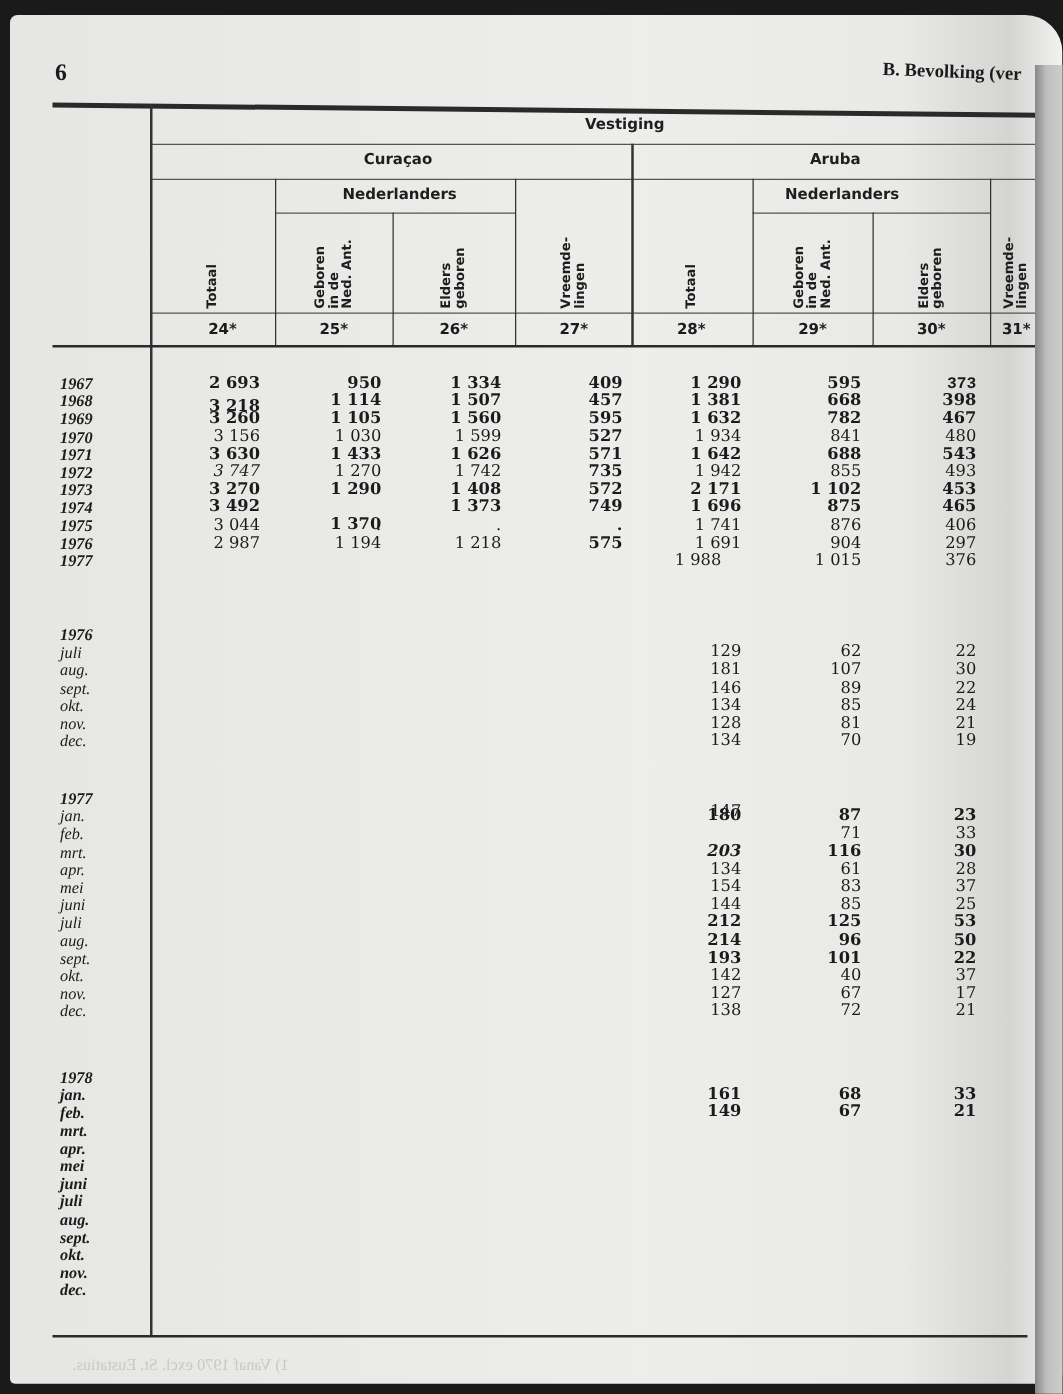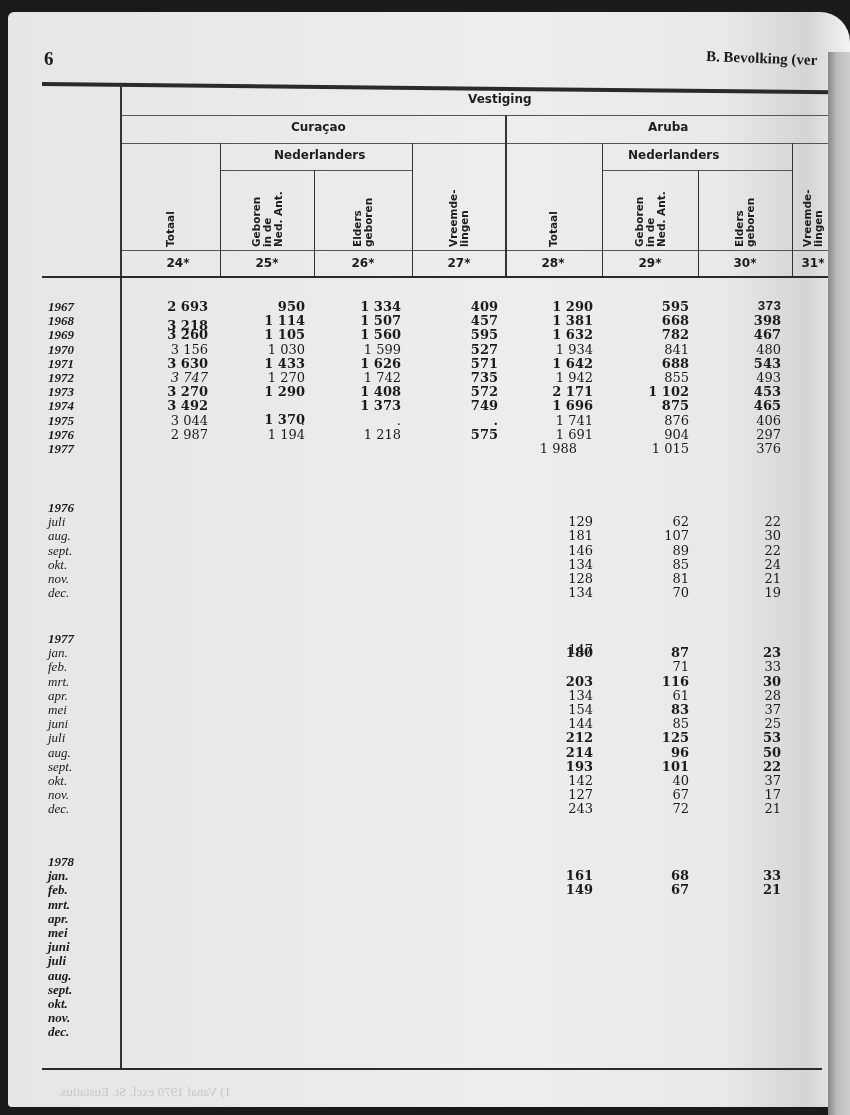--- a/index.html
+++ b/index.html
@@ -206,30 +206,30 @@
       <div class="rowlabel" style="top: 620px;">1977</div>
       <div class="rowlabel light" style="top: 634.2px;">jan.</div>
       <div class="cell b" style="top: 634.2px; right: 257px;">180</div>
       <div class="cell b" style="top: 634.2px; right: 161px;">87</div>
       <div class="cell b" style="top: 634.2px; right: 69px;">23</div>
       <div class="rowlabel light" style="top: 648.4px;">feb.</div>
       <div class="cell" style="top: 631px; right: 257px;">147</div>
       <div class="cell" style="top: 648.4px; right: 161px;">71</div>
       <div class="cell" style="top: 648.4px; right: 69px;">33</div>
       <div class="rowlabel light" style="top: 662.6px;">mrt.</div>
-      <div class="cell b" style="top: 662.6px; right: 257px;">203</div>
+      <div class="cell b" style="top: 662.6px; right: 257px; font-style: italic;">203</div>
       <div class="cell b" style="top: 662.6px; right: 161px;">116</div>
       <div class="cell b" style="top: 662.6px; right: 69px;">30</div>
       <div class="rowlabel light" style="top: 676.8px;">apr.</div>
       <div class="cell" style="top: 676.8px; right: 257px;">134</div>
       <div class="cell" style="top: 676.8px; right: 161px;">61</div>
       <div class="cell" style="top: 676.8px; right: 69px;">28</div>
       <div class="rowlabel light" style="top: 691px;">mei</div>
       <div class="cell" style="top: 691px; right: 257px;">154</div>
-      <div class="cell" style="top: 691px; right: 161px; font-weight: bold;">83</div>
+      <div class="cell" style="top: 691px; right: 161px;">83</div>
       <div class="cell" style="top: 691px; right: 69px;">37</div>
       <div class="rowlabel light" style="top: 705.2px;">juni</div>
       <div class="cell" style="top: 705.2px; right: 257px;">144</div>
       <div class="cell" style="top: 705.2px; right: 161px;">85</div>
       <div class="cell" style="top: 705.2px; right: 69px;">25</div>
       <div class="rowlabel light" style="top: 719.4px;">juli</div>
       <div class="cell b" style="top: 719.4px; right: 257px;">212</div>
       <div class="cell b" style="top: 719.4px; right: 161px;">125</div>
       <div class="cell b" style="top: 719.4px; right: 69px;">53</div>
       <div class="rowlabel light" style="top: 733.6px;">aug.</div>
@@ -242,21 +242,21 @@
       <div class="cell b" style="top: 747.8px; right: 69px;">22</div>
       <div class="rowlabel light" style="top: 762px;">okt.</div>
       <div class="cell" style="top: 762px; right: 257px;">142</div>
       <div class="cell" style="top: 762px; right: 161px;">40</div>
       <div class="cell" style="top: 762px; right: 69px;">37</div>
       <div class="rowlabel light" style="top: 776.2px;">nov.</div>
       <div class="cell" style="top: 776.2px; right: 257px;">127</div>
       <div class="cell" style="top: 776.2px; right: 161px;">67</div>
       <div class="cell" style="top: 776.2px; right: 69px;">17</div>
       <div class="rowlabel light" style="top: 790.4px;">dec.</div>
-      <div class="cell" style="top: 790.4px; right: 257px;">243</div>
+      <div class="cell" style="top: 790.4px; right: 257px;">138</div>
       <div class="cell" style="top: 790.4px; right: 161px;">72</div>
       <div class="cell" style="top: 790.4px; right: 69px;">21</div>
       <div class="rowlabel" style="top: 843px;">1978</div>
       <div class="rowlabel" style="top: 857.2px;">jan.</div>
       <div class="cell b" style="top: 857.2px; right: 257px;">161</div>
       <div class="cell b" style="top: 857.2px; right: 161px;">68</div>
       <div class="cell b" style="top: 857.2px; right: 69px;">33</div>
       <div class="rowlabel" style="top: 871.4px;">feb.</div>
       <div class="cell b" style="top: 871.4px; right: 257px;">149</div>
       <div class="cell b" style="top: 871.4px; right: 161px;">67</div>

